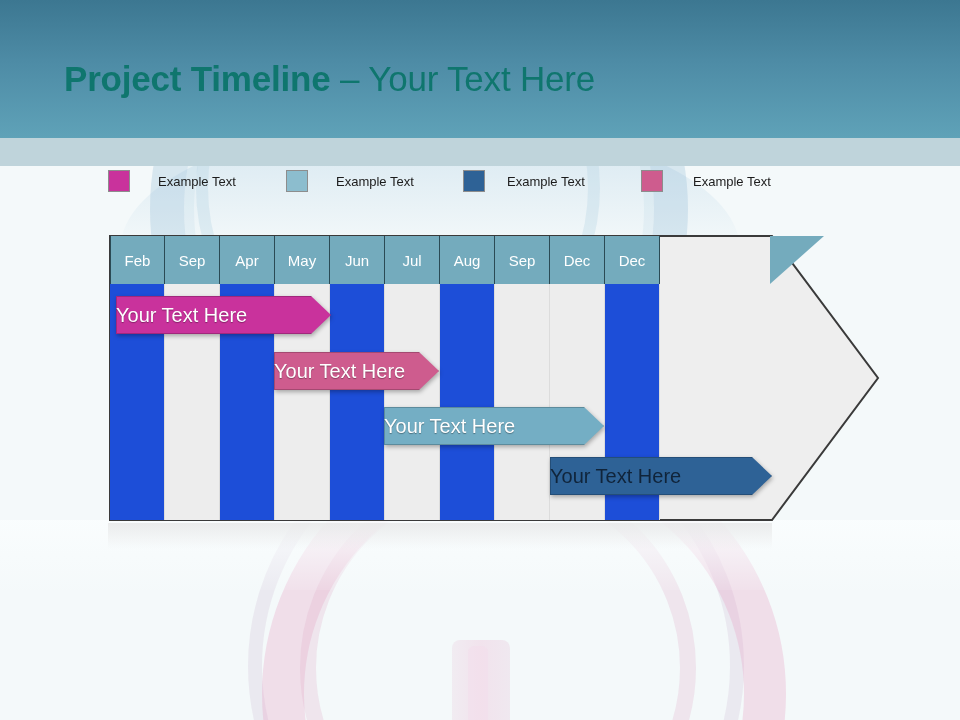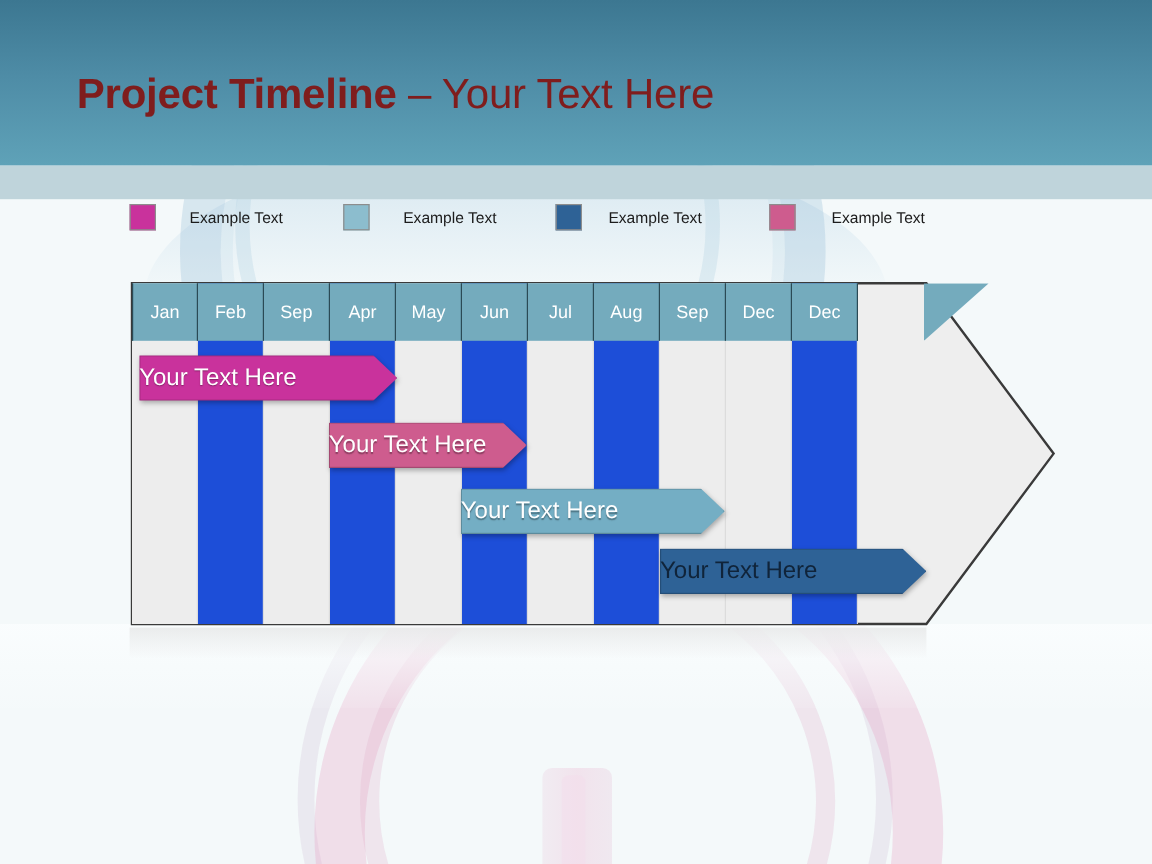--- a/index.html
+++ b/index.html
@@ -52,21 +52,21 @@
     background:linear-gradient(180deg,rgba(250,253,254,0.92),rgba(250,253,254,0.10));
   }
 
   
   #header-band{
     position:absolute;left:0;top:0;width:960px;height:138px;
     background:linear-gradient(180deg,#3C7791 0%,#4E8CA6 46%,#5FA2B8 100%);
   }
   #header-title{
     position:absolute;left:64px;top:58px;
-    color:#7f1d1d;font-size:35px;line-height:42px;white-space:nowrap;
+    color:#0f766e;font-size:35px;line-height:42px;white-space:nowrap;
     letter-spacing:-0.2px;
   }
   #header-title .strong{font-weight:bold;}
   #header-title .light{font-weight:normal;}
   #subband{
     position:absolute;left:0;top:138px;width:960px;height:28px;
     background:#BFD4DB;
   }
 
   
@@ -170,24 +170,20 @@
   </div>
 </div>
 
 <div id="chart">
 
   <svg id="chart-arrow-bg" viewBox="0 0 772 288" preserveAspectRatio="none">
     <polygon points="2,2 664,2 770,144 664,286 2,286" fill="#EEEEEE" stroke="#3A3A3A" stroke-width="2"></polygon>
   </svg>
 
   <div id="columns">
-    <div class="col shade">
-      <div class="col-grid"></div>
-      <div class="col-head">Jan</div>
-    </div>
     <div class="col plain">
       <div class="col-grid"></div>
       <div class="col-head">Feb</div>
     </div>
     <div class="col shade">
       <div class="col-grid"></div>
       <div class="col-head">Sep</div>
     </div>
     <div class="col plain">
       <div class="col-grid"></div>

